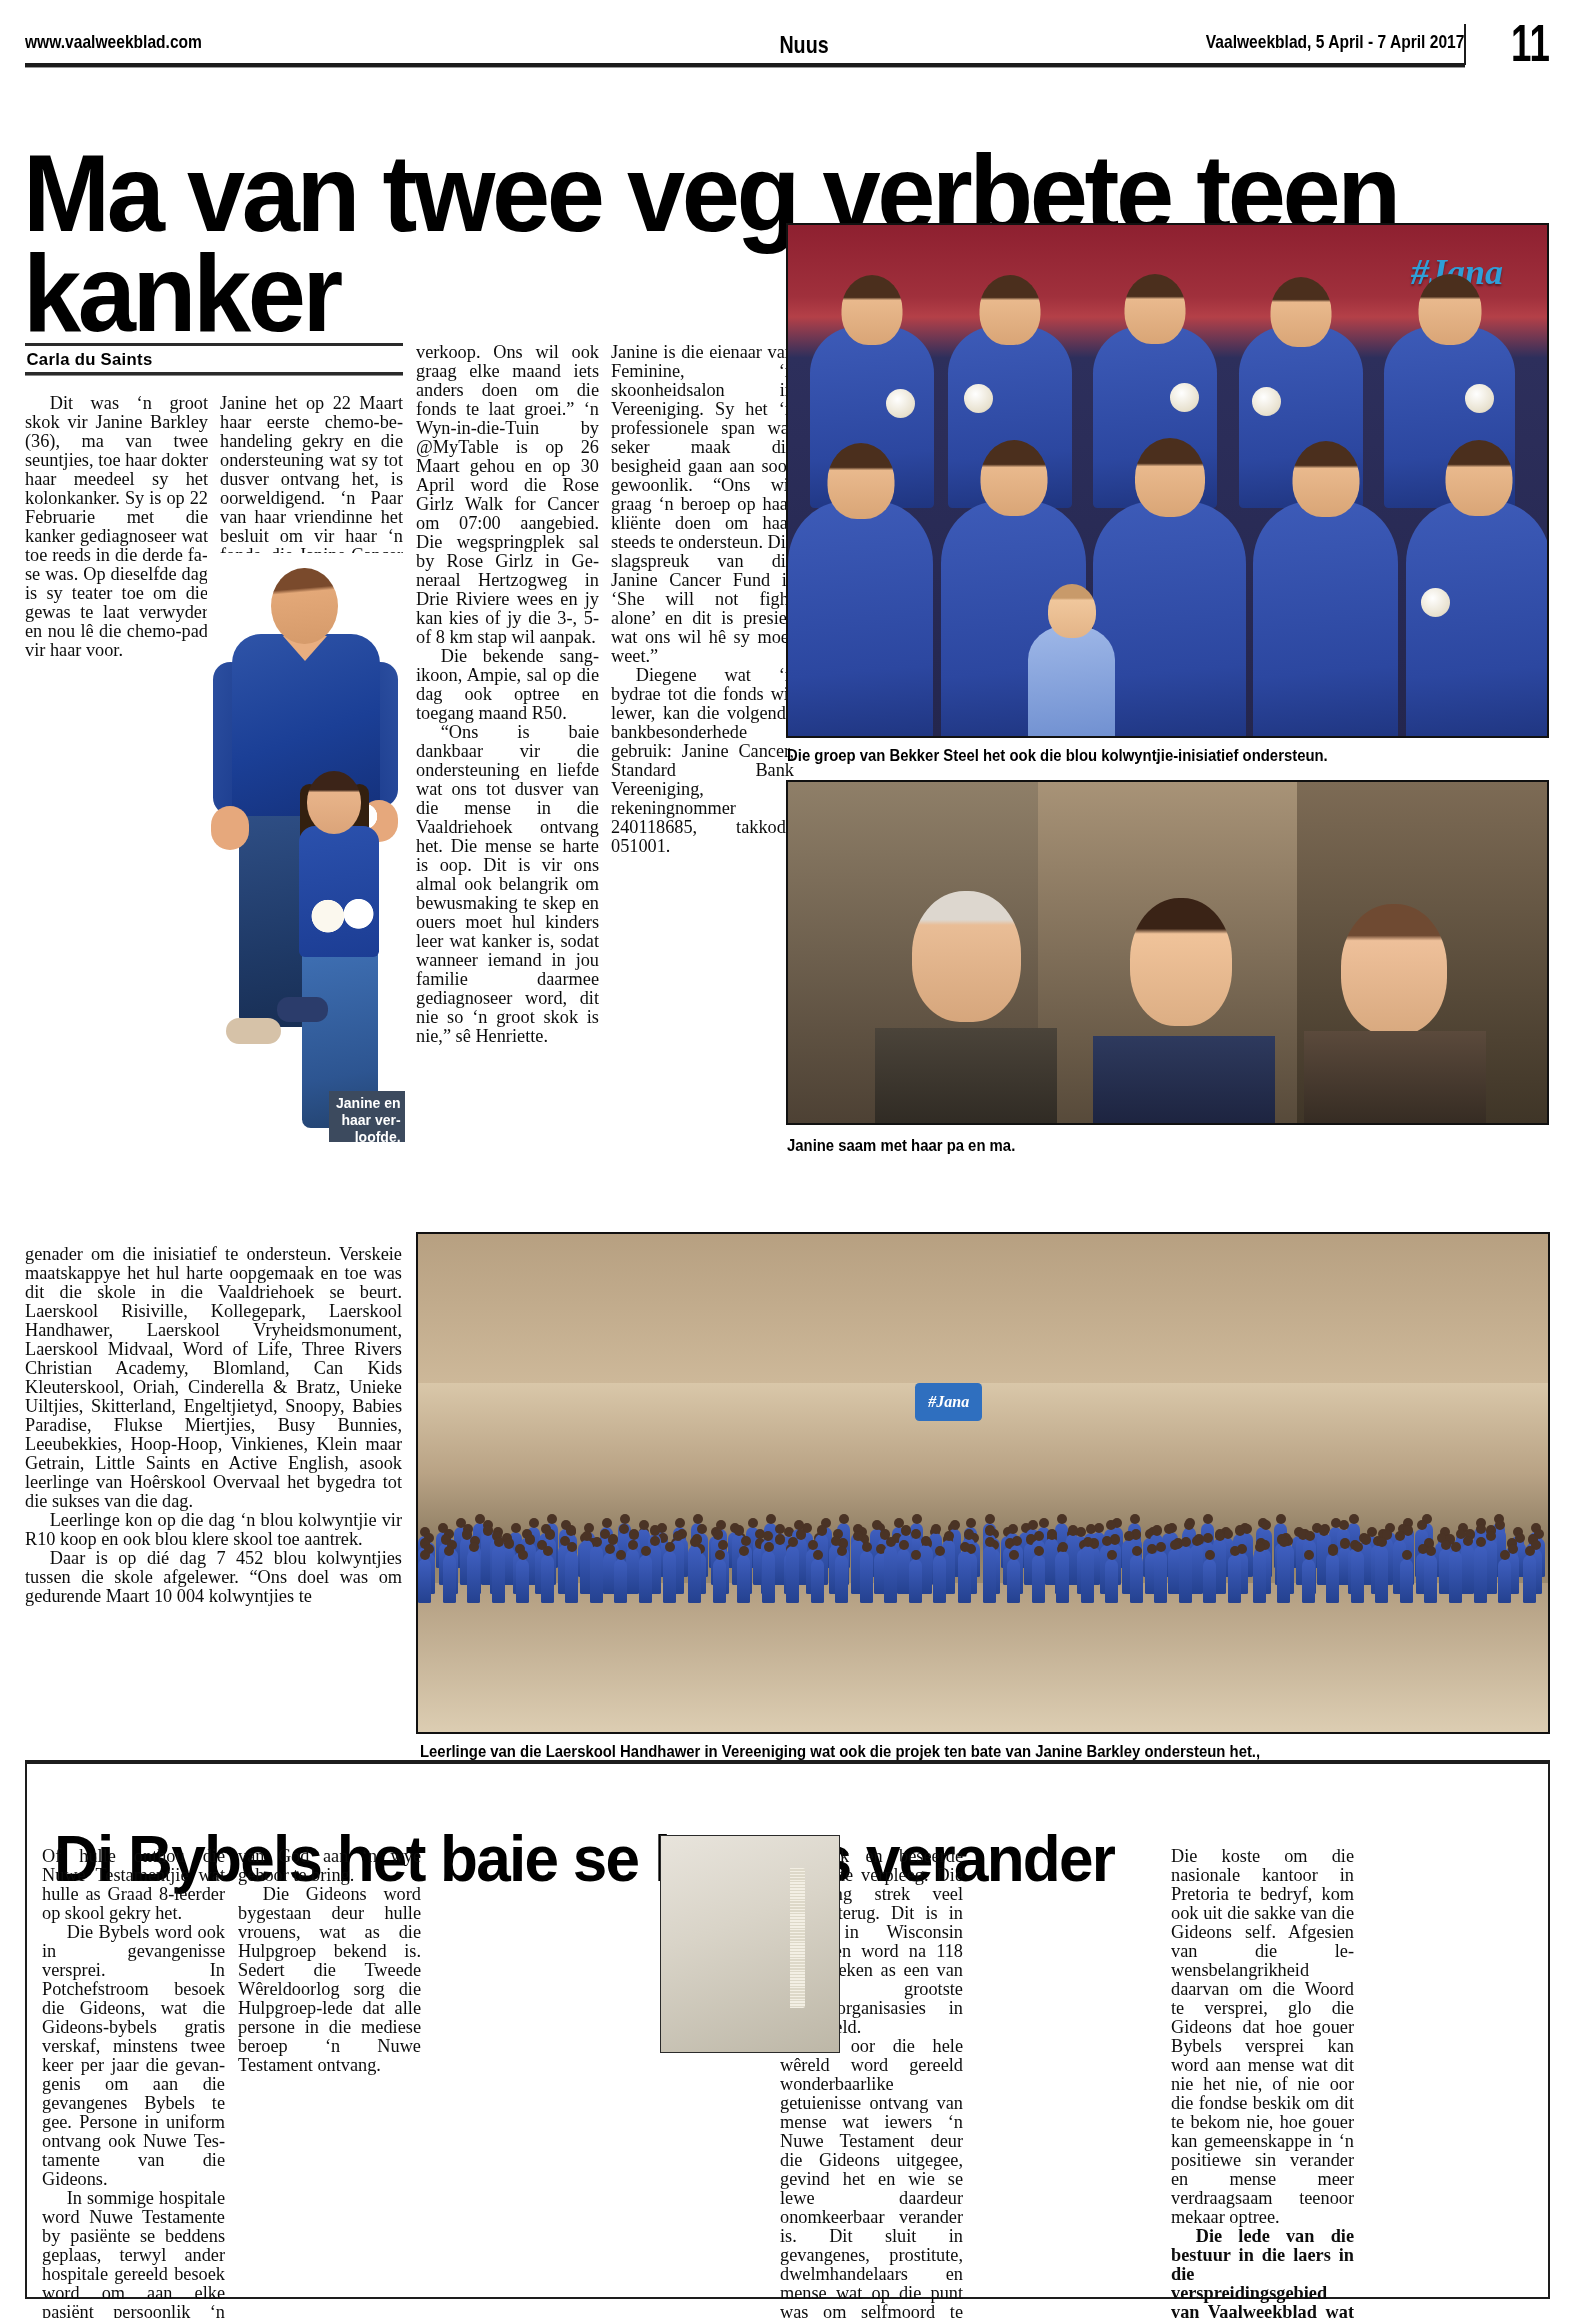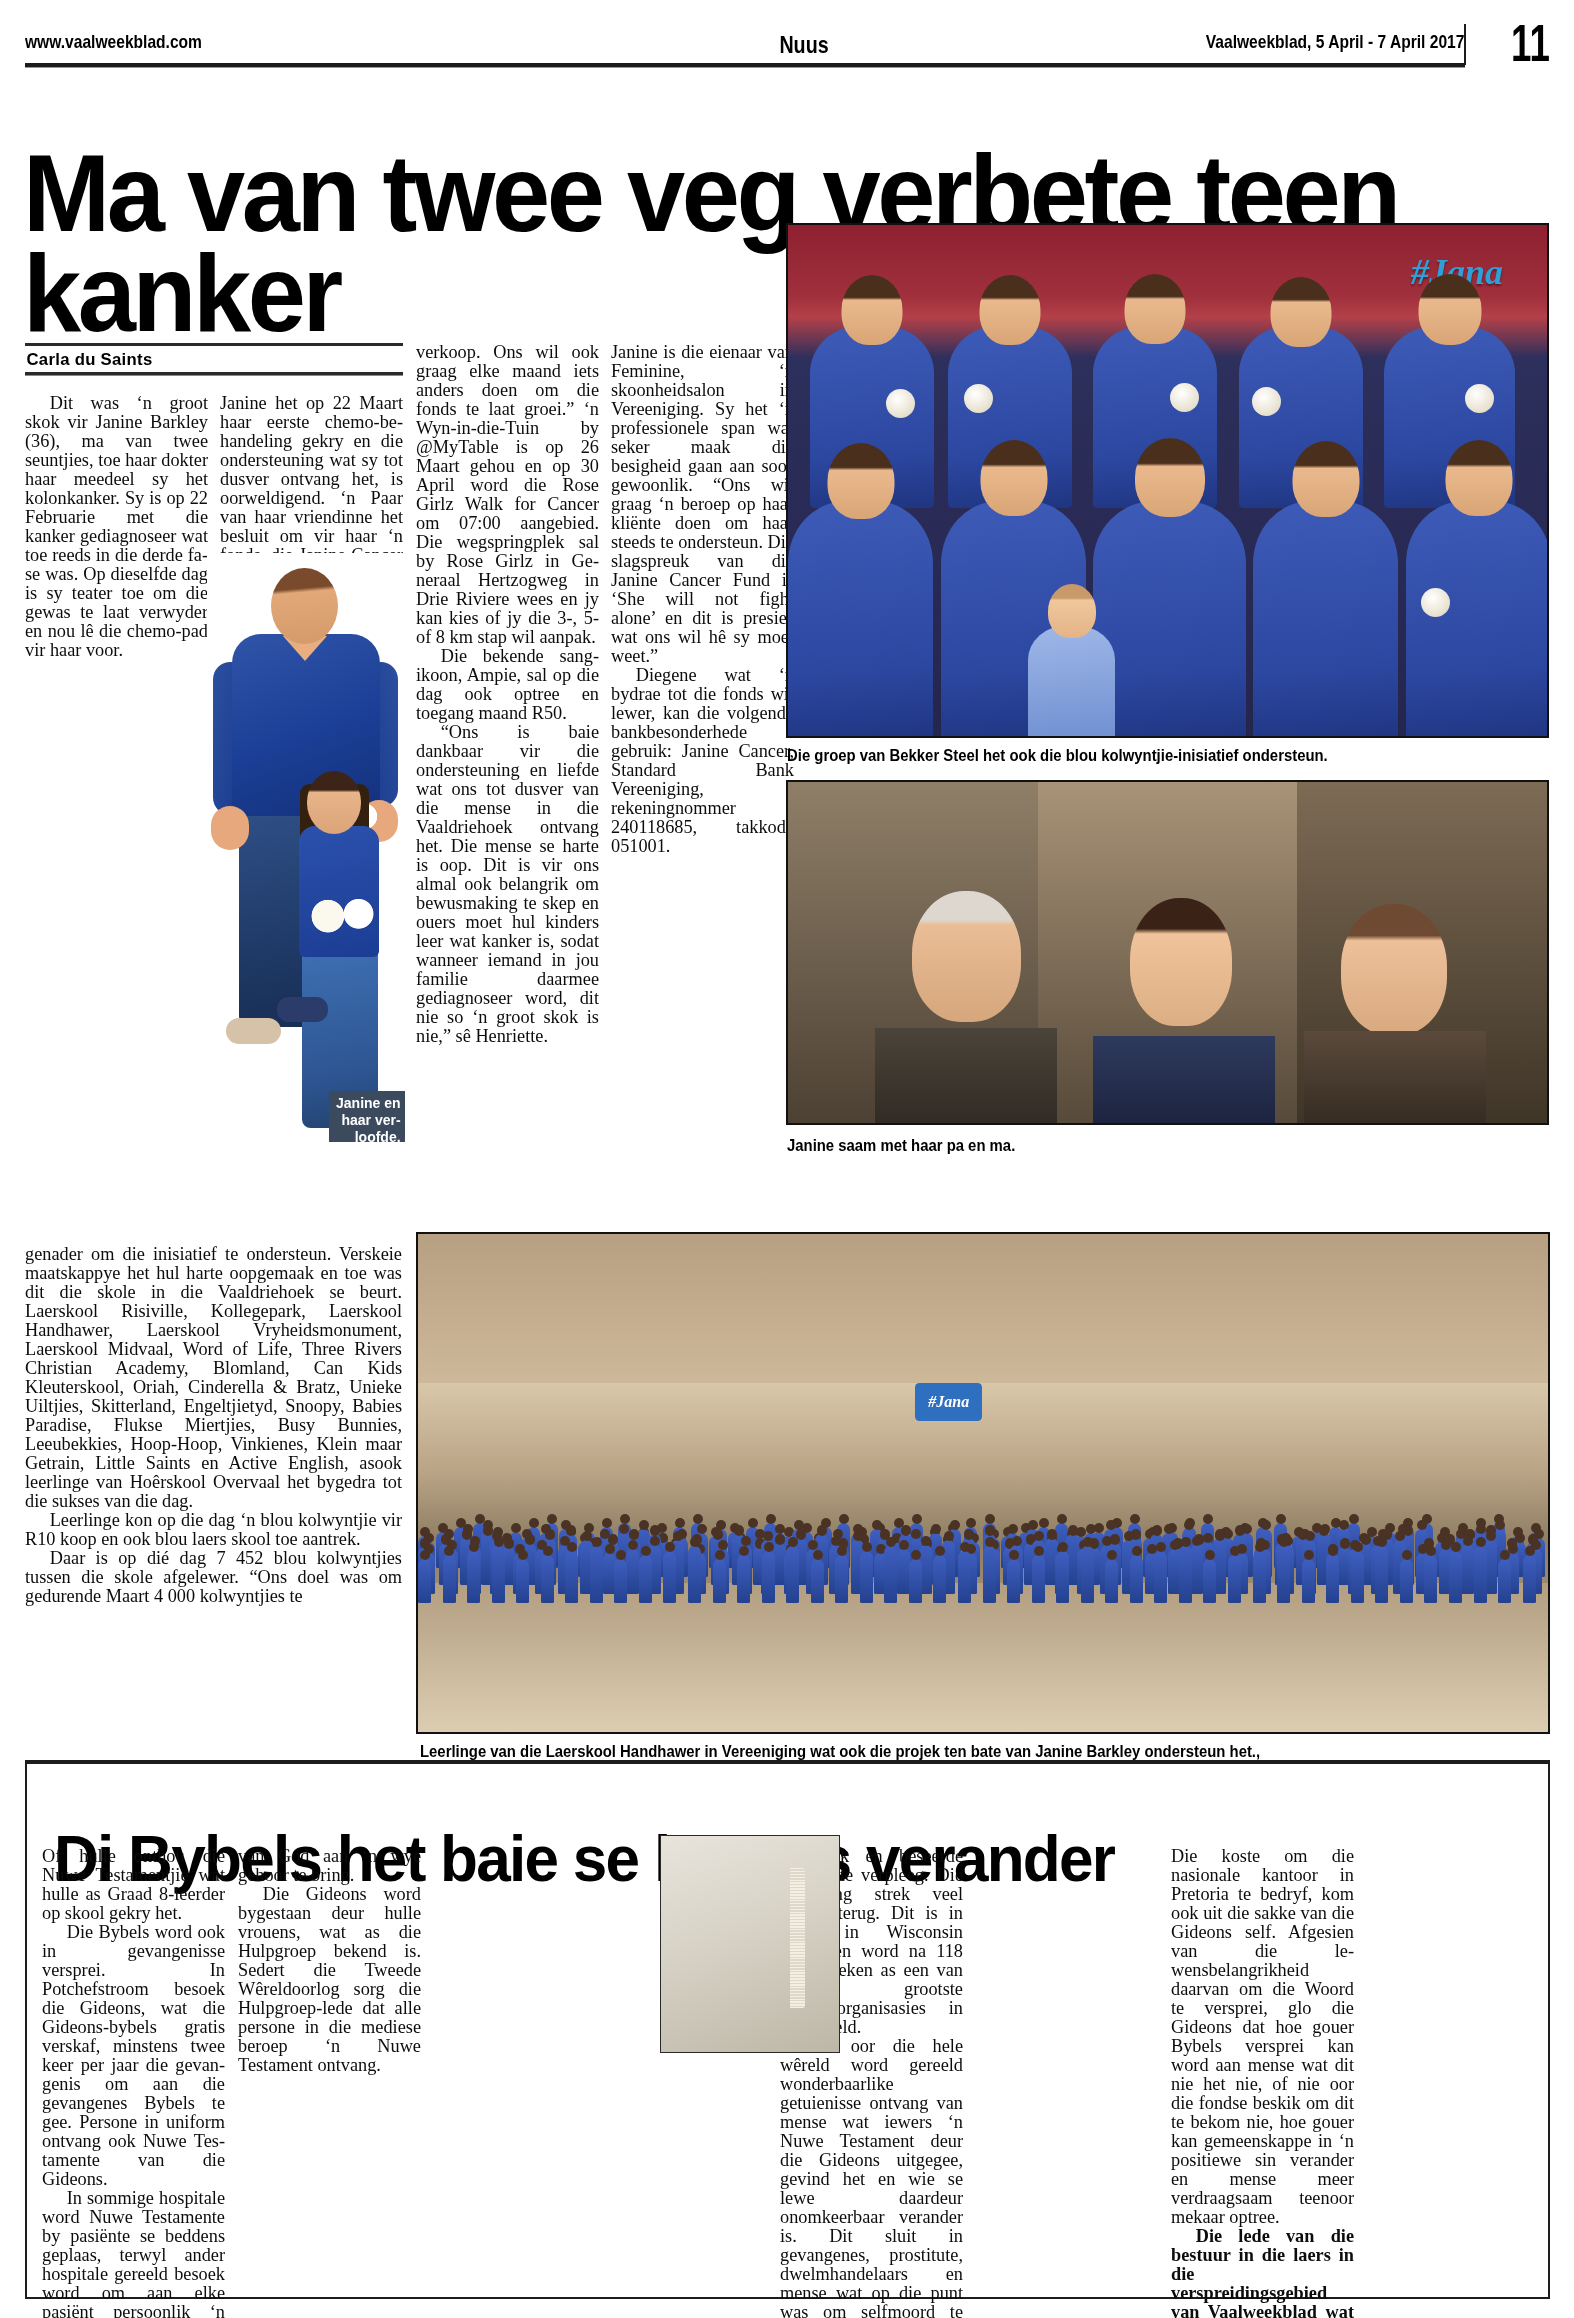--- a/index.html
+++ b/index.html
@@ -302,22 +302,22 @@
 </div>
 
 <div class="a1-col" id="a1c2">
   <p class="lead">Janine het op 22 Maart haar eerste chemo-be­handeling gekry en die ondersteuning wat sy tot dusver ontvang het, is oorweldigend. ‘n Paar van haar vriendinne het besluit om vir haar ‘n fonds, die Janine Cancer Fund, te stig en geld in te samel sodat sy nie nodig het om nog bekommerd te wees oor rekenings wat nie deur die mediese fonds betaal word nie.</p>
   <p>Maart was kolonkanker-bewusmakingsmaand en heerlike varsgebakte blou kolwyntjies het die Janine Cancer Fund ‘n hupstoot gegee.</p>
   <p>Henriette Marx sê hulle het begin deur blou kolwyntjies by Rose Girlz te verkoop en daarna maatskappye</p>
 </div>
 
 <div class="a1-col" id="a1c1b">
   <p class="lead">genader om die inisiatief te ondersteun. Ver­skeie maatskappye het hul harte oopgemaak en toe was dit die skole in die Vaaldriehoek se beurt. Laerskool Risiville, Kollegepark, Laerskool Handhawer, Laerskool Vryheids­monument, Laerskool Midvaal, Word of Li­fe, Three Rivers Christian Academy, Blom­land, Can Kids Kleuterskool, Oriah, Cinde­rella &amp; Bratz, Unieke Uiltjies, Skitterland, Engeltjietyd, Snoopy, Babies Paradise, Fluk­se Miertjies, Busy Bunnies, Leeubekkies, Hoop-Hoop, Vinkienes, Klein maar Getrain, Little Saints en Active English, asook leer­linge van Hoêrskool Overvaal het bygedra tot die sukses van die dag.</p>
-  <p>Leerlinge kon op die dag ‘n blou kolwyn­tjie vir R10 koop en ook blou laers skool toe aantrek.</p>
-  <p>Daar is op dié dag 7 452 blou kolwyntjies tussen die skole afgelewer. “Ons doel was om gedurende Maart 4 000 kolwyntjies te</p>
+  <p>Leerlinge kon op die dag ‘n blou kolwyn­tjie vir R10 koop en ook blou klere skool toe aantrek.</p>
+  <p>Daar is op dié dag 7 452 blou kolwyntjies tussen die skole afgelewer. “Ons doel was om gedurende Maart 10 004 kolwyntjies te</p>
 </div>
 
 <div class="a1-col" id="a1c3">
   <p class="lead">verkoop. Ons wil ook graag elke maand iets anders doen om die fonds te laat groei.” ‘n Wyn-in-die-Tuin by @MyTable is op 26 Maart gehou en op 30 April word die Rose Girlz Walk for Cancer om 07:00 aangebied. Die wegspringplek sal by Rose Girlz in Ge­neraal Hertzogweg in Drie Riviere wees en jy kan kies of jy die 3-, 5- of 8 km stap wil aanpak.</p>
   <p>Die bekende sang-ikoon, Ampie, sal op die dag ook optree en toegang maand R50.</p>
   <p>“Ons is baie dankbaar vir die ondersteu­ning en liefde wat ons tot dusver van die mense in die Vaaldriehoek ontvang het. Die mense se harte is oop. Dit is vir ons almal ook belangrik om bewusma­king te skep en ouers moet hul kin­ders leer wat kanker is, sodat wan­neer iemand in jou familie daar­mee gediagnoseer word, dit nie so ‘n groot skok is nie,” sê Henriette.</p>
 </div>
 <div class="a1-col" id="a1c4">
   <p class="lead">Janine is die eienaar van Fe­minine, ‘n skoonheidsalon in Vereeniging. Sy het ‘n professi­onele span wat seker maak die besigheid gaan aan soos gewoon­lik. “Ons wil graag ‘n beroep op haar kliënte doen om haar steeds te ondersteun. Die slagspreuk van die Janine Cancer Fund is ‘She will not fight alone’ en dit is pre­sies wat ons wil hê sy moet weet.”</p>
   <p>Diegene wat ‘n bydrae tot die fonds wil lewer, kan die volgen­de bankbesonderhede gebruik: Janine Cancer, Standard Bank Vereeniging, rekeningnommer 240118685, takkode 051001.</p>

